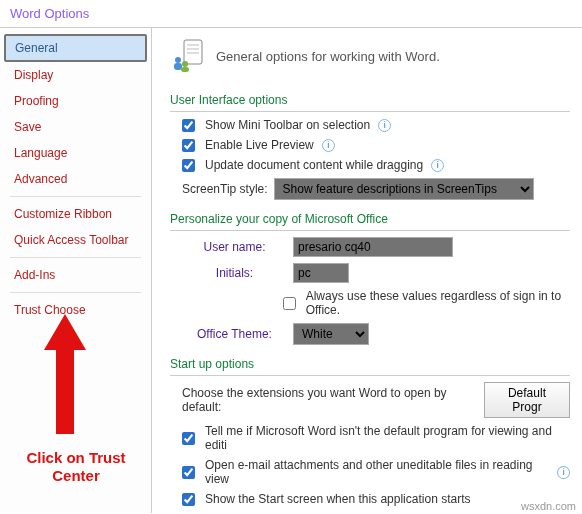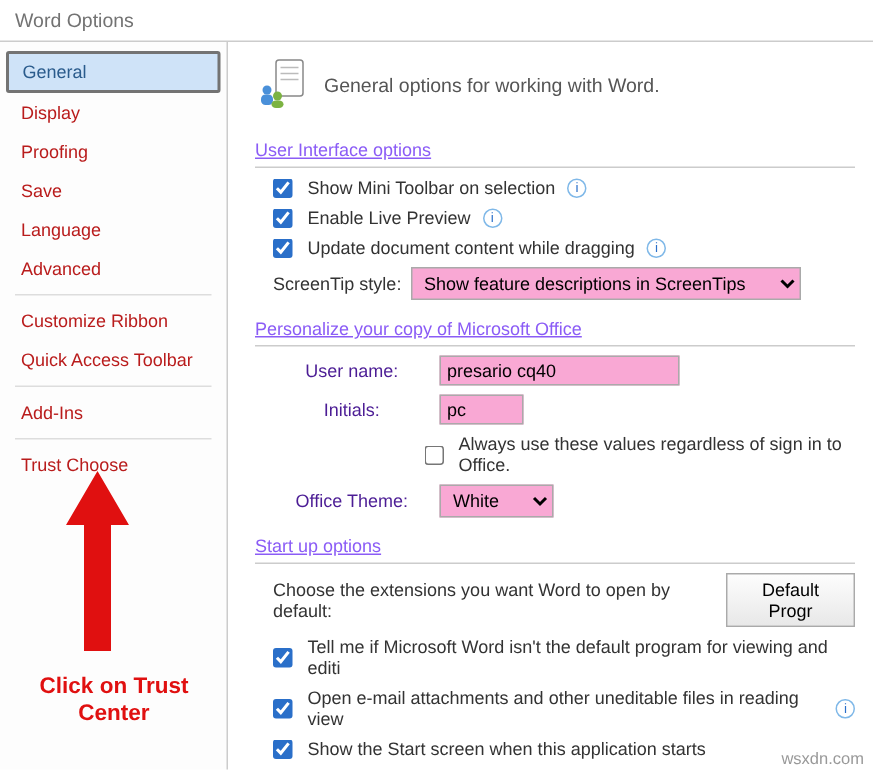--- a/index.html
+++ b/index.html
@@ -1,33 +1,33 @@
 <!DOCTYPE html>
 <html><head>
 <meta charset="utf-8">
 <style>
 * { box-sizing: border-box; margin: 0; padding: 0; font-family: "Segoe UI", Tahoma, sans-serif; font-size: 12px; }
 body { background: #fff; width: 582px; height: 514px; overflow: hidden; position: relative; }
-.titlebar { padding: 6px 10px; font-size: 13px; color: #737373; }
+.titlebar { padding: 6px 10px; font-size: 13px; color: #8b5cf6; }
 .main { display: flex; border-top: 1px solid #ccc; height: calc(100% - 28px); }
 .sidebar { width: 152px; background: #fdfdfd; border-right: 1px solid #ccc; padding: 6px 4px; position: relative; }
 .side-item { padding: 6px 10px; color: #b91c1c; cursor: pointer; }
 .side-item.selected { background: #cfe3f8; border: 2px solid #737373; border-radius: 2px; color: #2a5b8c; padding: 5px 9px; }
 .side-sep { border-top: 1px solid #ddd; margin: 4px 6px; }
 .content { flex: 1; padding: 10px 12px 10px 18px; overflow: hidden; }
 .hdr { display: flex; align-items: center; gap: 12px; margin-bottom: 18px; }
 .hdr-icon svg { width: 34px; height: 34px; }
 .hdr-text { color: #555; font-size: 13px; }
-.section-title { color: #8b5cf6; font-weight: 500; border-bottom: 1px solid #ccc; padding-bottom: 4px; margin: 12px 0 4px 0; font-size: 12px; text-decoration: underline; }
+.section-title { color: #15803d; font-weight: 500; border-bottom: 1px solid #ccc; padding-bottom: 4px; margin: 12px 0 4px 0; font-size: 12px; }
 .row { display: flex; align-items: center; margin: 6px 0 6px 12px; gap: 6px; }
 .row label, .row span.lbl { color: #333; }
 input[type=checkbox] { accent-color: #2a6fc9; margin-right: 4px; width:13px; height:13px; }
 .help { display:inline-block; width:13px; height:13px; border:1px solid #7fb8e8; border-radius:50%; color:#2a6fc9; font-size:9px; text-align:center; line-height:11px; margin-left:2px; }
 .lblcol { width: 105px; text-align: center; color:#4c1d95; }
-select, input[type=text] { border:1px solid #aaa; padding:2px 4px; font-size:12px; background:#f9a8d4; }
+select, input[type=text] { border:1px solid #aaa; padding:2px 4px; font-size:12px; background:#737373; }
 select.wide { width: 260px; }
 input.uname { width: 160px; }
 input.init { width: 56px; }
 select.theme { width: 76px; }
 .btn { border:1px solid #aaa; background: linear-gradient(#fdfdfd,#e8e8e8); padding:3px 8px; cursor:pointer; }
 .annot { position:absolute; bottom:28px; left:6px; width:140px; text-align:center; color:#e01010; font-weight:bold; font-size:15px; line-height:1.2; }
 .arrow { position:absolute; left:44px; bottom:76px; }
 .arrow svg { width:42px; height:120px; }
 .wm { position:absolute; right:6px; bottom:2px; color:#999; font-size:11px; }
 </style>

